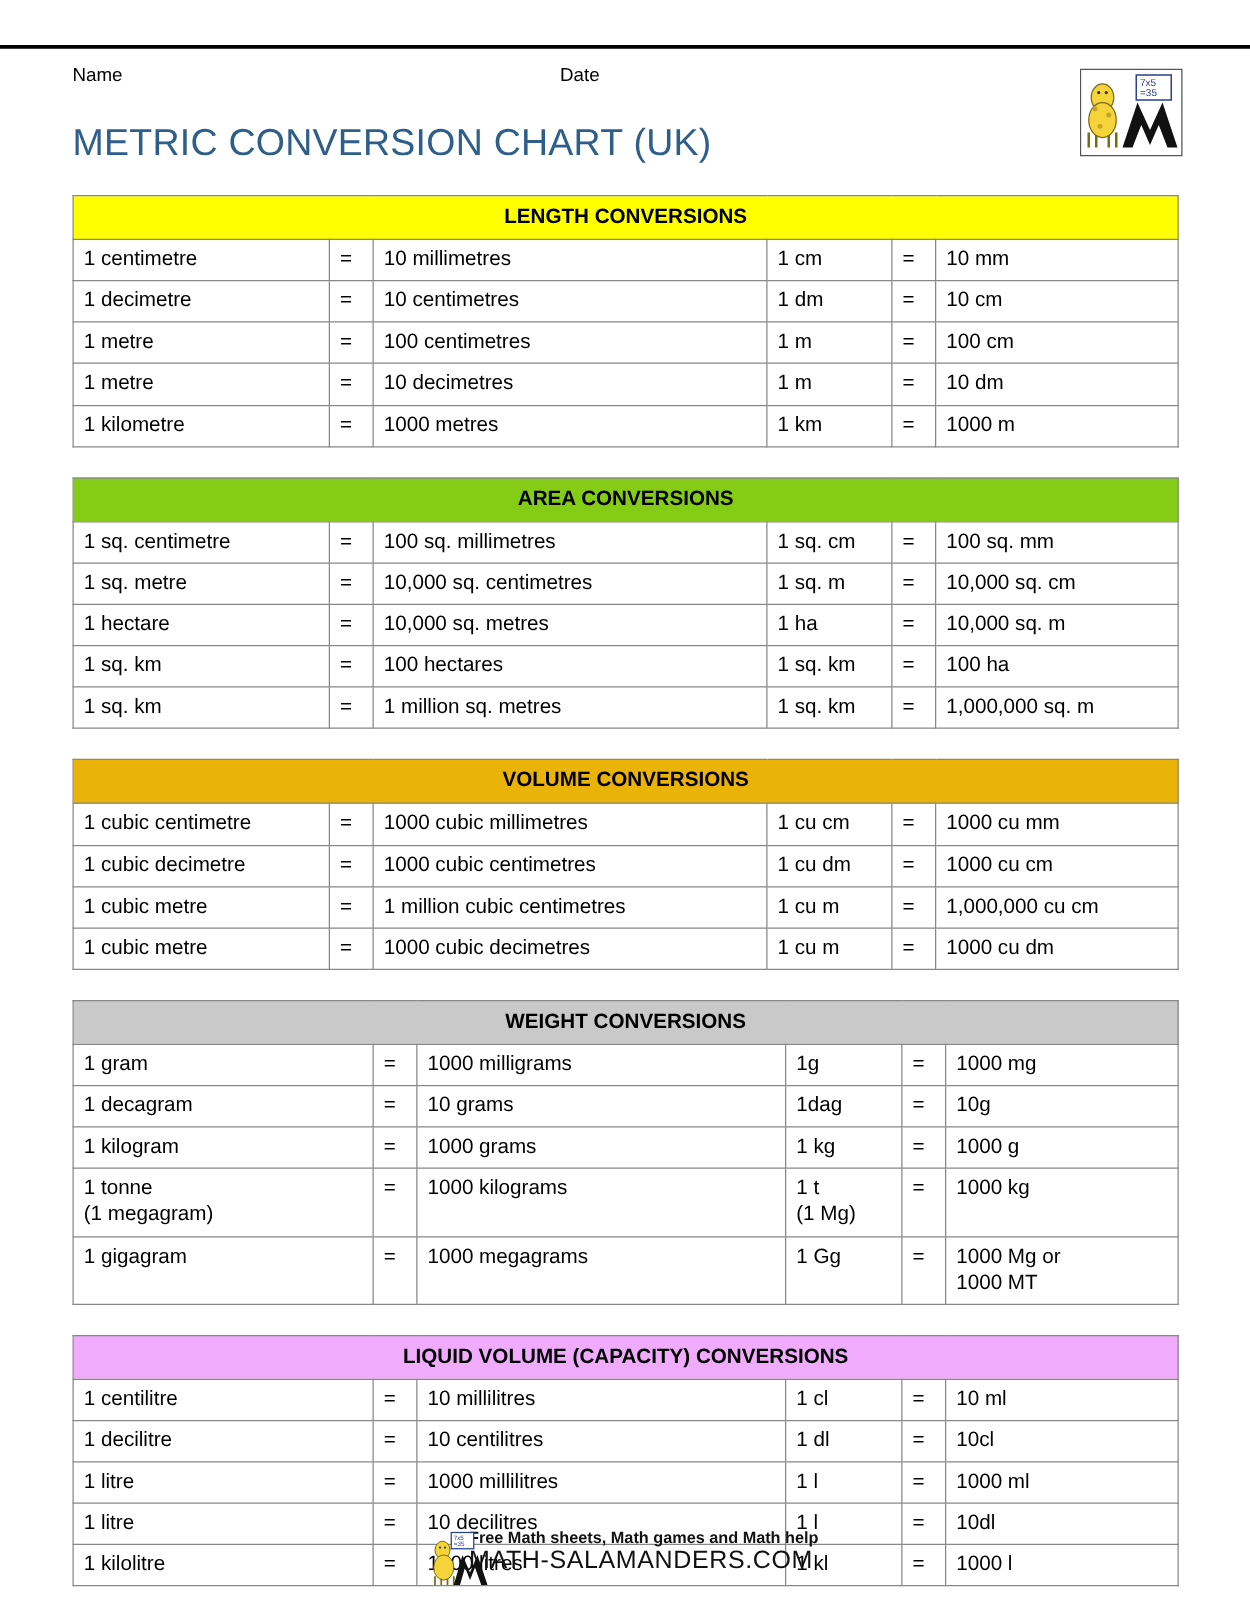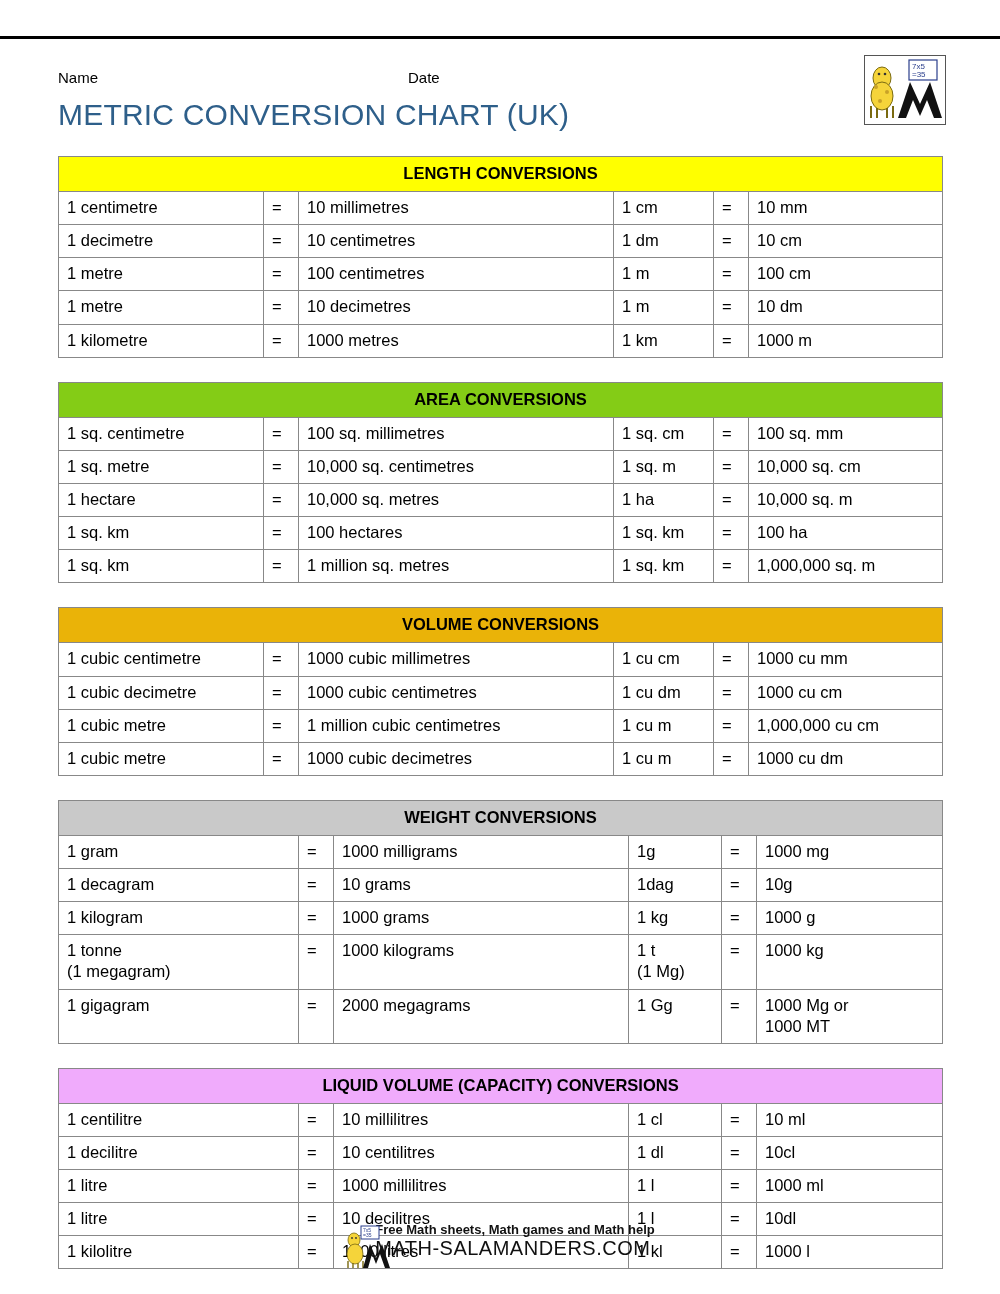--- a/index.html
+++ b/index.html
@@ -30,22 +30,23 @@
     background: #000000;
   }
   .content {
     position: absolute;
     top: 52px;
     left: 58px;
     width: 884px;
   }
   .header-row {
     display: flex;
-    align-items: flex-end;
+    align-items: flex-start;
     height: 34px;
+    gap: 40px;
   }
   .header-name {
     font-size: 15px;
     width: 350px;
   }
   .header-date {
     font-size: 15px;
   }
   .logo-box {
     position: absolute;
@@ -374,21 +375,21 @@
         <td class="eq">=</td>
         <td>1000 kilograms</td>
         <td style="white-space:pre-line">1 t
 (1 Mg)</td>
         <td class="eq">=</td>
         <td>1000 kg</td>
       </tr>
       <tr>
         <td>1 gigagram</td>
         <td class="eq">=</td>
-        <td>2000 megagrams</td>
+        <td>1000 megagrams</td>
         <td>1 Gg</td>
         <td class="eq">=</td>
         <td style="white-space:pre-line">1000 Mg or
 1000 MT</td>
       </tr>
     </tbody>
       </table>
 
     <table class="conv sec-liquid">
       <colgroup>

